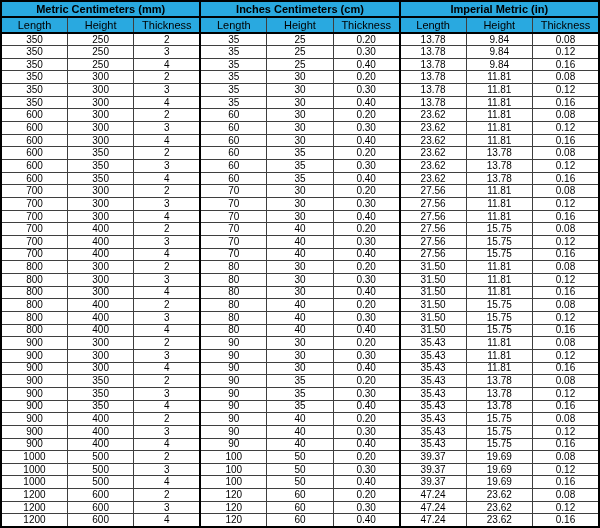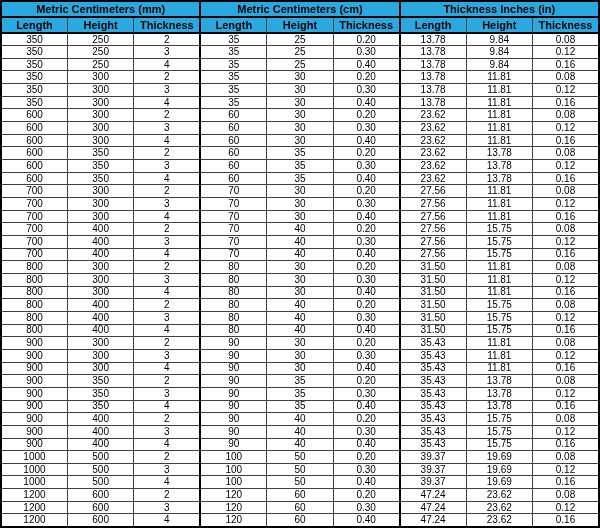--- a/index.html
+++ b/index.html
@@ -42,21 +42,21 @@
     color: var(--header-text);
     font-size: 11px;
     font-weight: bold;
     height: 14px;
     border: 2px solid var(--grid-outer);
   }
   tr.sub-row th {
     background: var(--header-bg);
     color: var(--header-text);
     font-size: 11px;
-    font-weight: bold;
+    font-weight: normal;
     height: 14px;
     border-bottom: 2px solid var(--grid-outer);
     margin-left: 44px;
   }
   tr.sub-row th.grp-end, tbody td.grp-end {
     border-right: 2px solid var(--grid-outer);
   }
   tbody td {
     background: var(--row-bg);
     color: var(--cell-text);
@@ -67,22 +67,22 @@
     height: 12px;
   }
 </style>
 </head>
 <body>
 
 <table class="conv">
   <thead>
     <tr class="group-row">
       <th colspan="3">Metric Centimeters (mm)</th>
-      <th colspan="3">Metric Centimeters (cm)</th>
-      <th colspan="3">Thickness Inches (in)</th>
+      <th colspan="3">Inches Centimeters (cm)</th>
+      <th colspan="3">Imperial Metric (in)</th>
     </tr>
     <tr class="sub-row">
       <th>Length</th>
       <th>Height</th>
       <th class="grp-end">Thickness</th>
       <th>Length</th>
       <th>Height</th>
       <th class="grp-end">Thickness</th>
       <th>Length</th>
       <th>Height</th>

